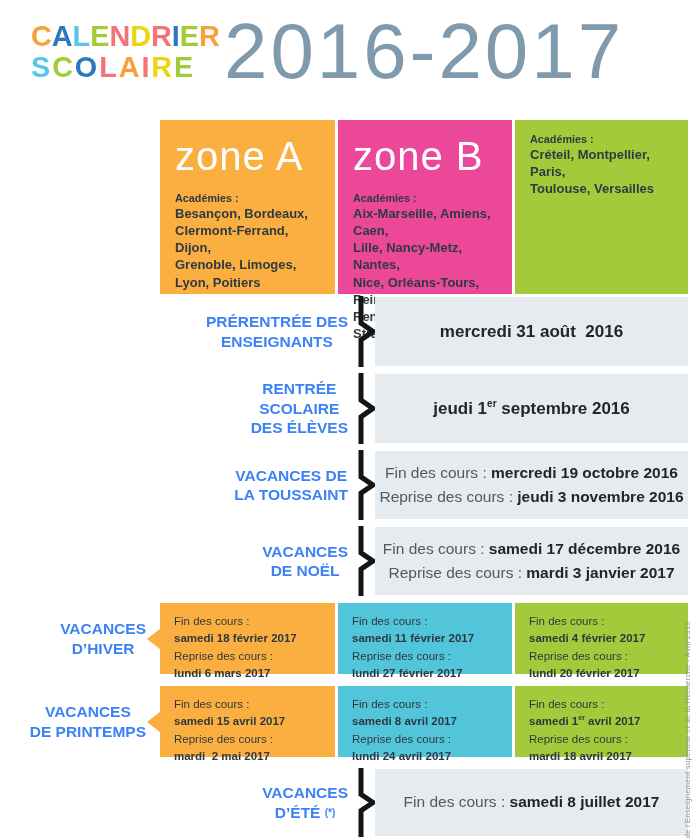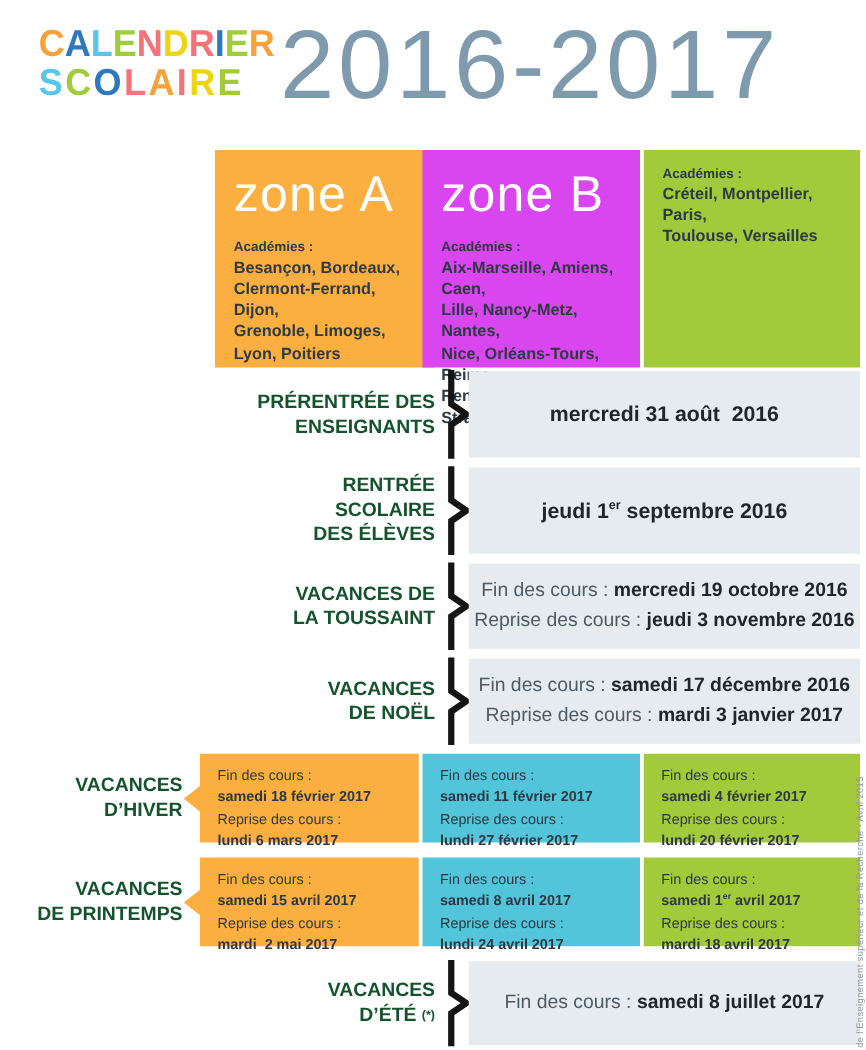--- a/index.html
+++ b/index.html
@@ -8,31 +8,31 @@
   .page { position:relative; width:693px; height:840px; background:#ffffff; overflow:hidden; }
 
   
   .logo { position:absolute; left:31px; top:20px; line-height:31px; font-weight:bold; }
   .logo-line { display:block; font-size:30px; letter-spacing:0px; transform:scaleX(0.96); transform-origin:left; white-space:nowrap; }
   .logo-line2 { letter-spacing:2px; }
   .year { position:absolute; left:224px; top:6px; font-size:78px; font-weight:400; letter-spacing:3px; white-space:nowrap; }
 
   
   .zone-col { position:absolute; top:120px; height:174px; color:#2e3a42; }
-  .zone-col.a { left:172px; width:175px; }
+  .zone-col.a { left:160px; width:175px; }
   .zone-col.b { left:338px; width:174px; }
   .zone-col.c { left:515px; width:173px; }
   .zone-name { color:#ffffff; font-size:40px; font-weight:400; padding:14px 0 0 15px; letter-spacing:1px; }
   .zone-acad-label { font-size:10.8px; font-weight:bold; padding:13px 12px 0 15px; }
   .zone-acad { font-size:13px; font-weight:bold; padding:1px 10px 0 15px; line-height:1.32; white-space:pre-line; }
 
   
   .row { position:absolute; left:0; right:0; }
   .rlabel { position:absolute; left:0; top:0; bottom:0; width:348px; display:flex; align-items:center; justify-content:flex-end; }
-  .rlabel-in { text-align:right; font-weight:bold; font-size:15.5px; color:#14532d; line-height:1.25; white-space:pre-line; }
+  .rlabel-in { text-align:center; font-weight:bold; font-size:15.5px; color:#3b82f6; line-height:1.25; white-space:pre-line; }
   .note { font-size:10px; vertical-align:2px; font-weight:bold; }
   .bracket { position:absolute; left:356px; top:-2px; height:calc(100% + 4px); width:20px; }
   .panel { position:absolute; left:375px; width:313px; top:0; bottom:0; display:flex; flex-direction:column; align-items:center; justify-content:center; }
   .bigdate { font-size:17px; font-weight:bold; color:#20262c; white-space:pre-wrap; }
   .bigdate sup { font-size:10px; }
   .pline { font-size:15.5px; line-height:1.55; white-space:pre-wrap; }
   .plabel { color:#4e5a64; font-weight:400; }
   .pdate { color:#20262c; font-weight:bold; }
 
   
@@ -64,21 +64,21 @@
   <div class="year" style="color: rgb(127, 154, 173);">2016-2017</div>
 
   <div class="zone-col a" style="background-color: rgb(250, 175, 64);">
     <div class="zone-name">zone A</div>
     <div class="zone-acad-label">Académies :</div>
     <div class="zone-acad">Besançon, Bordeaux,
 Clermont-Ferrand, Dijon,
 Grenoble, Limoges,
 Lyon, Poitiers</div>
   </div>
-  <div class="zone-col b" style="background-color: #d946ef;">
+  <div class="zone-col b" style="background-color: #ec4899;">
     <div class="zone-name">zone B</div>
     <div class="zone-acad-label">Académies :</div>
     <div class="zone-acad">Aix-Marseille, Amiens, Caen,
 Lille, Nancy-Metz, Nantes,
 Nice, Orléans-Tours, Reims,
 Rennes, Rouen, Strasbourg</div>
   </div>
   <div class="zone-col c" style="background-color: rgb(163, 202, 59);">
     <div class="zone-acad-label">Académies :</div>
     <div class="zone-acad">Créteil, Montpellier, Paris,

